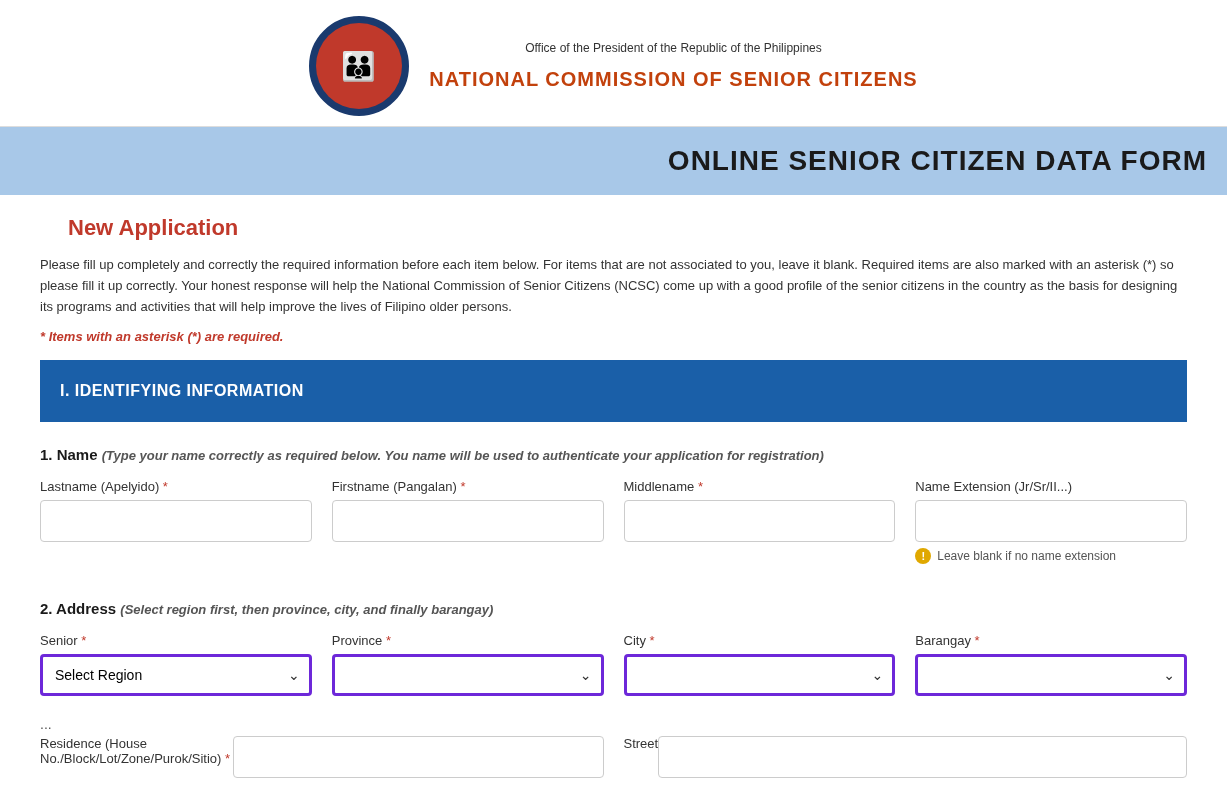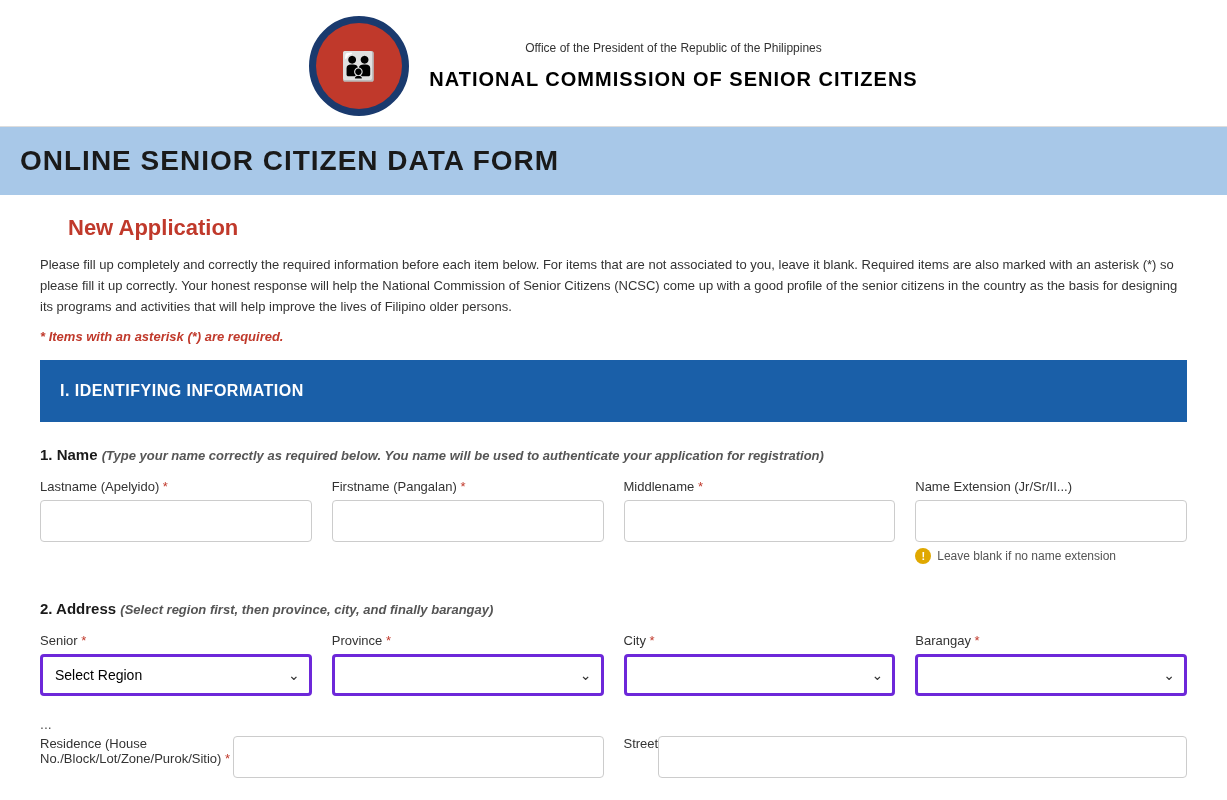--- a/index.html
+++ b/index.html
@@ -60,28 +60,28 @@
       text-align: center;
     }
     .header-office-name {
       font-size: 12px;
       color: #333;
       font-weight: normal;
       margin-bottom: 13px;
     }
     .header-commission-name {
       font-size: 20px;
-      color: #000000;
+      color: #c2410c;
       font-weight: bold;
       letter-spacing: 1px;
     }
     
     .blue-banner {
       background: #a8c8e8;
-      text-align: left;
+      text-align: right;
       padding: 18px 20px;
     }
     .blue-banner-title {
       font-size: 28px;
       font-weight: bold;
       color: #1a1a1a;
       letter-spacing: 1px;
     }
     
     .content {

